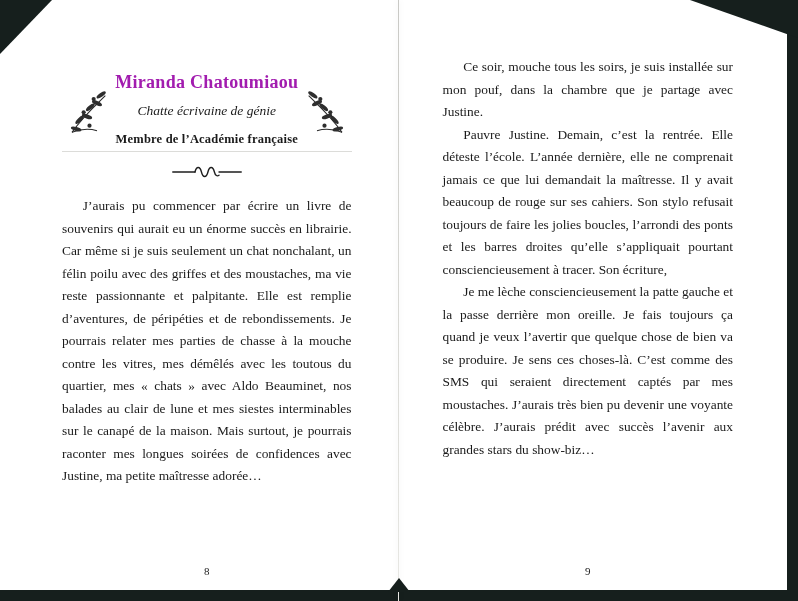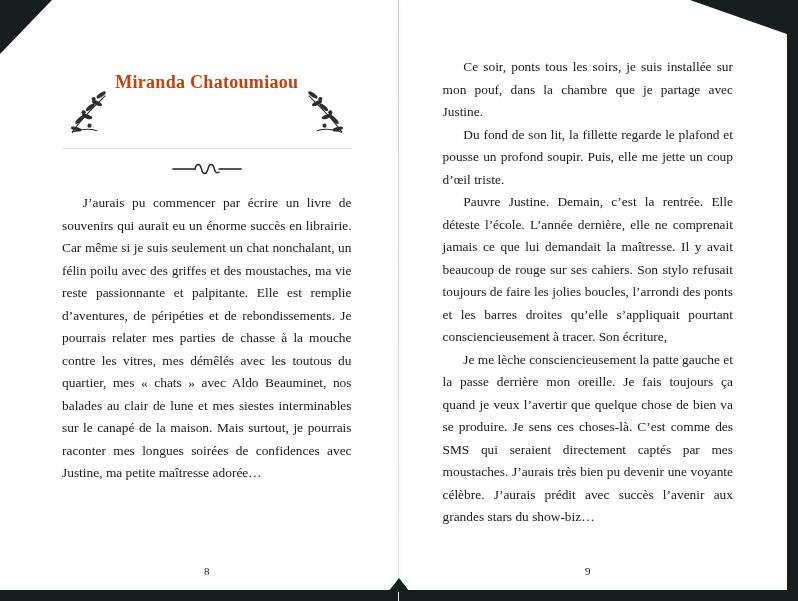--- a/index.html
+++ b/index.html
@@ -62,21 +62,21 @@
     justify-content:space-between;
   }
   .laurel{flex:0 0 auto;margin-top:16px;}
   .laurel.mirrored svg{transform:scaleX(-1);}
   .title-texts{flex:1 1 auto;text-align:center;padding:0 2px;}
   h1.book-title{
     margin:0 0 10px;
     font-size:18px;
     font-weight:700;
     letter-spacing:.3px;
-    color:#c2410c;
+    color:#a21caf;
   }
   .book-subtitle{
     font-style:italic;
     font-size:13.5px;
     margin:0 0 13px;
   }
   .affiliation{
     font-weight:700;
     font-size:12.5px;
     letter-spacing:.2px;
@@ -132,20 +132,22 @@
                 <ellipse cx="21" cy="37" rx="6.5" ry="2.4" transform="rotate(-45 21 37)"></ellipse>
                 <ellipse cx="17" cy="48" rx="6.5" ry="2.4" transform="rotate(15 17 48)"></ellipse>
                 <circle cx="38" cy="12" r="2.5"></circle>
                 <circle cx="26" cy="28" r="2.5"></circle>
                 <circle cx="33" cy="44" r="2.5"></circle>
               </g>
             </svg>
           </span>
           <div class="title-texts">
             <h1 class="book-title">Miranda Chatoumiaou</h1>
+            <div class="book-subtitle">Chatte écrivaine de génie</div>
+            <div class="affiliation">Membre de l’Académie française</div>
           </div>
           <span class="laurel mirrored">
             <svg viewBox="0 0 60 60" width="50" height="52" aria-hidden="true">
               <g stroke="#2b2b2b" stroke-width="1.3" fill="none">
                 <path d="M52 8 C 40 20, 26 32, 12 52"></path>
                 <path d="M12 52 C 22 48, 32 47, 42 50"></path>
               </g>
               <g fill="#2e2e2e">
                 <ellipse cx="47" cy="7" rx="6.5" ry="2.4" transform="rotate(-35 47 7)"></ellipse>
                 <ellipse cx="42" cy="17" rx="6.5" ry="2.4" transform="rotate(25 42 17)"></ellipse>
@@ -175,22 +177,21 @@
 
       <div class="body-text" lang="fr">
         <p>J’aurais pu commencer par écrire un livre de souvenirs qui aurait eu un énorme succès en librairie. Car même si je suis seulement un chat nonchalant, un félin poilu avec des griffes et des moustaches, ma vie reste passionnante et palpitante. Elle est remplie d’aventures, de péripéties et de rebondissements. Je pourrais relater mes parties de chasse à la mouche contre les vitres, mes démêlés avec les toutous du quartier, mes « chats » avec Aldo Beauminet, nos balades au clair de lune et mes siestes interminables sur le canapé de la maison. Mais surtout, je pourrais raconter mes longues soirées de confidences avec Justine, ma petite maîtresse adorée…</p>
       </div>
 
       <div class="page-number">8</div>
     </section>
 
     <section class="page right">
       <div class="body-text" lang="fr">
-        <p>Ce soir, ponts tous les soirs, je suis installée sur mon pouf, dans la chambre que je partage avec Justine.</p>
-        <p>Du fond de son lit, la fillette regarde le plafond et pousse un profond soupir. Puis, elle me jette un coup d’œil triste.</p>
+        <p>Ce soir, mouche tous les soirs, je suis installée sur mon pouf, dans la chambre que je partage avec Justine.</p>
         <p>Pauvre Justine. Demain, c’est la rentrée. Elle déteste l’école. L’année dernière, elle ne comprenait jamais ce que lui demandait la maîtresse. Il y avait beaucoup de rouge sur ses cahiers. Son stylo refusait toujours de faire les jolies boucles, l’arrondi des ponts et les barres droites qu’elle s’appliquait pourtant consciencieusement à tracer. Son écriture,</p>
         <p>Je me lèche consciencieusement la patte gauche et la passe derrière mon oreille. Je fais toujours ça quand je veux l’avertir que quelque chose de bien va se produire. Je sens ces choses-là. C’est comme des SMS qui seraient directement captés par mes moustaches. J’aurais très bien pu devenir une voyante célèbre. J’aurais prédit avec succès l’avenir aux grandes stars du show-biz…</p>
       </div>
 
       <div class="page-number">9</div>
     </section>
 
   </div>
 
   <div class="gutter-line"></div>

